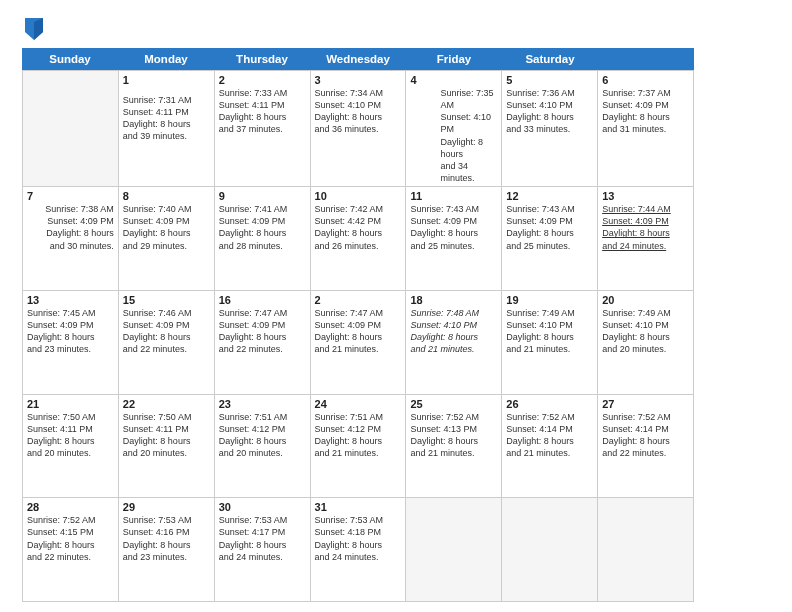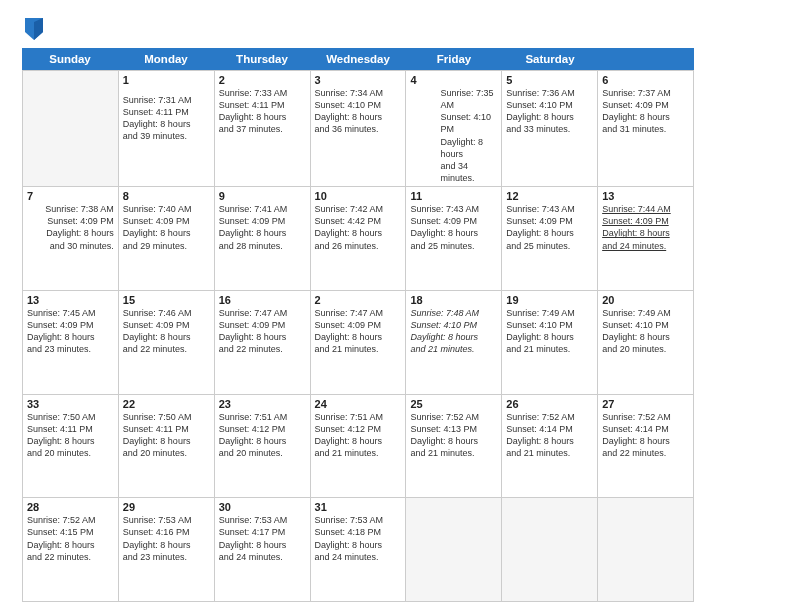--- a/index.html
+++ b/index.html
@@ -288,21 +288,21 @@
           <div class="cal-cell">
             <span class="day-number">20</span>
             <div class="cell-info" style="white-space: pre-line;">Sunrise: 7:49 AM
 Sunset: 4:10 PM
 Daylight: 8 hours
 and 20 minutes.</div>
           </div>
         </div>
         <div class="cal-row">
           <div class="cal-cell">
-            <span class="day-number">33</span>
+            <span class="day-number">21</span>
             <div class="cell-info" style="white-space: pre-line;">Sunrise: 7:50 AM
 Sunset: 4:11 PM
 Daylight: 8 hours
 and 20 minutes.</div>
           </div>
           <div class="cal-cell">
             <span class="day-number">22</span>
             <div class="cell-info" style="white-space: pre-line;">Sunrise: 7:50 AM
 Sunset: 4:11 PM
 Daylight: 8 hours

